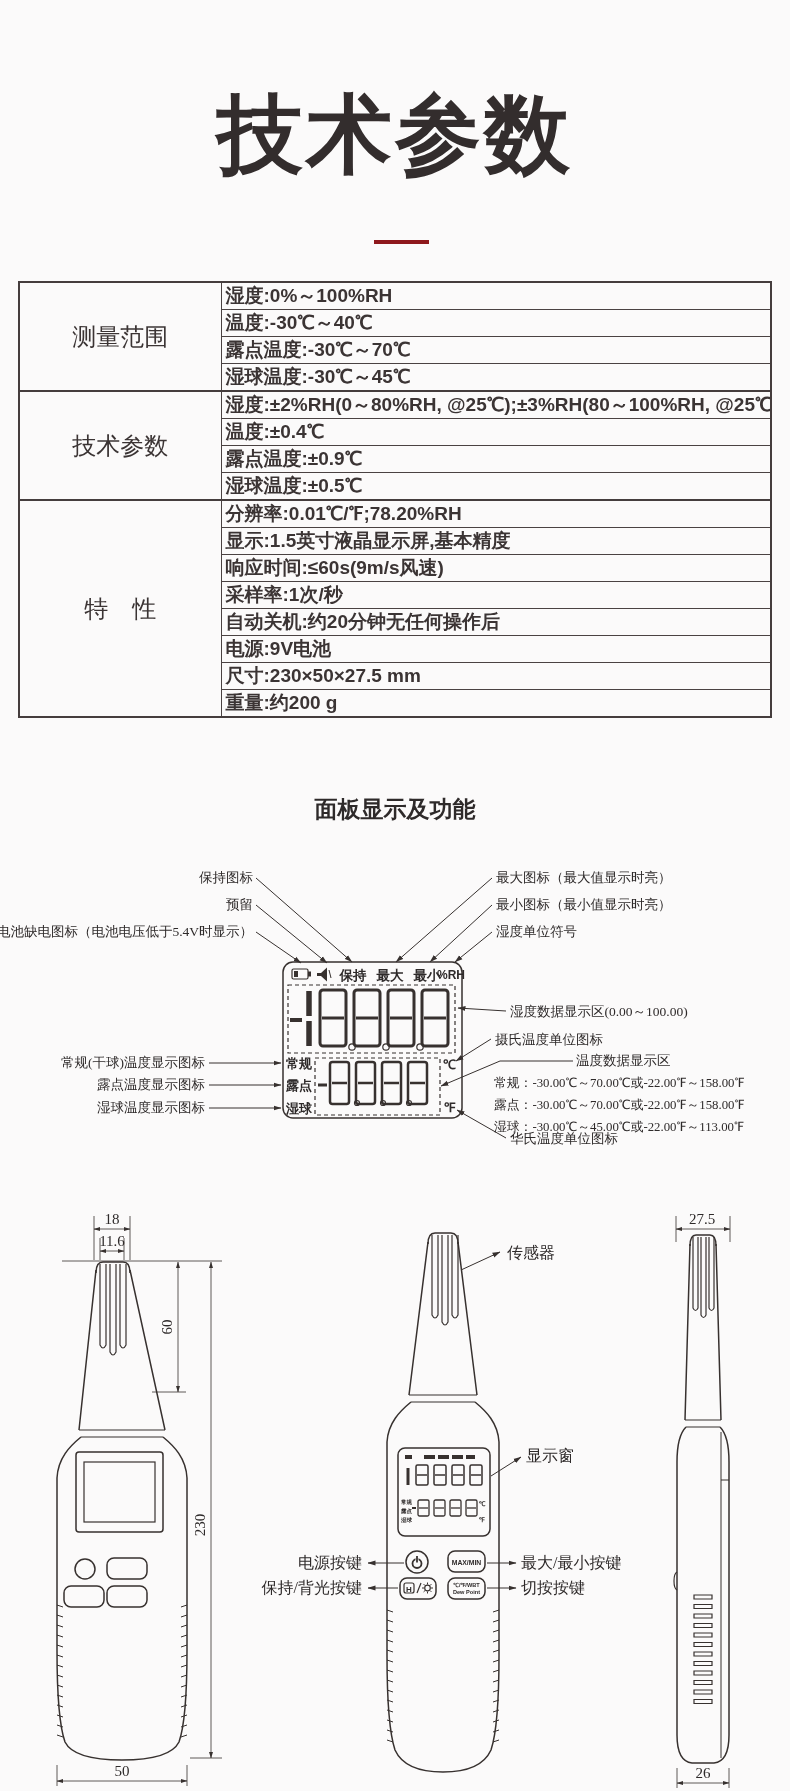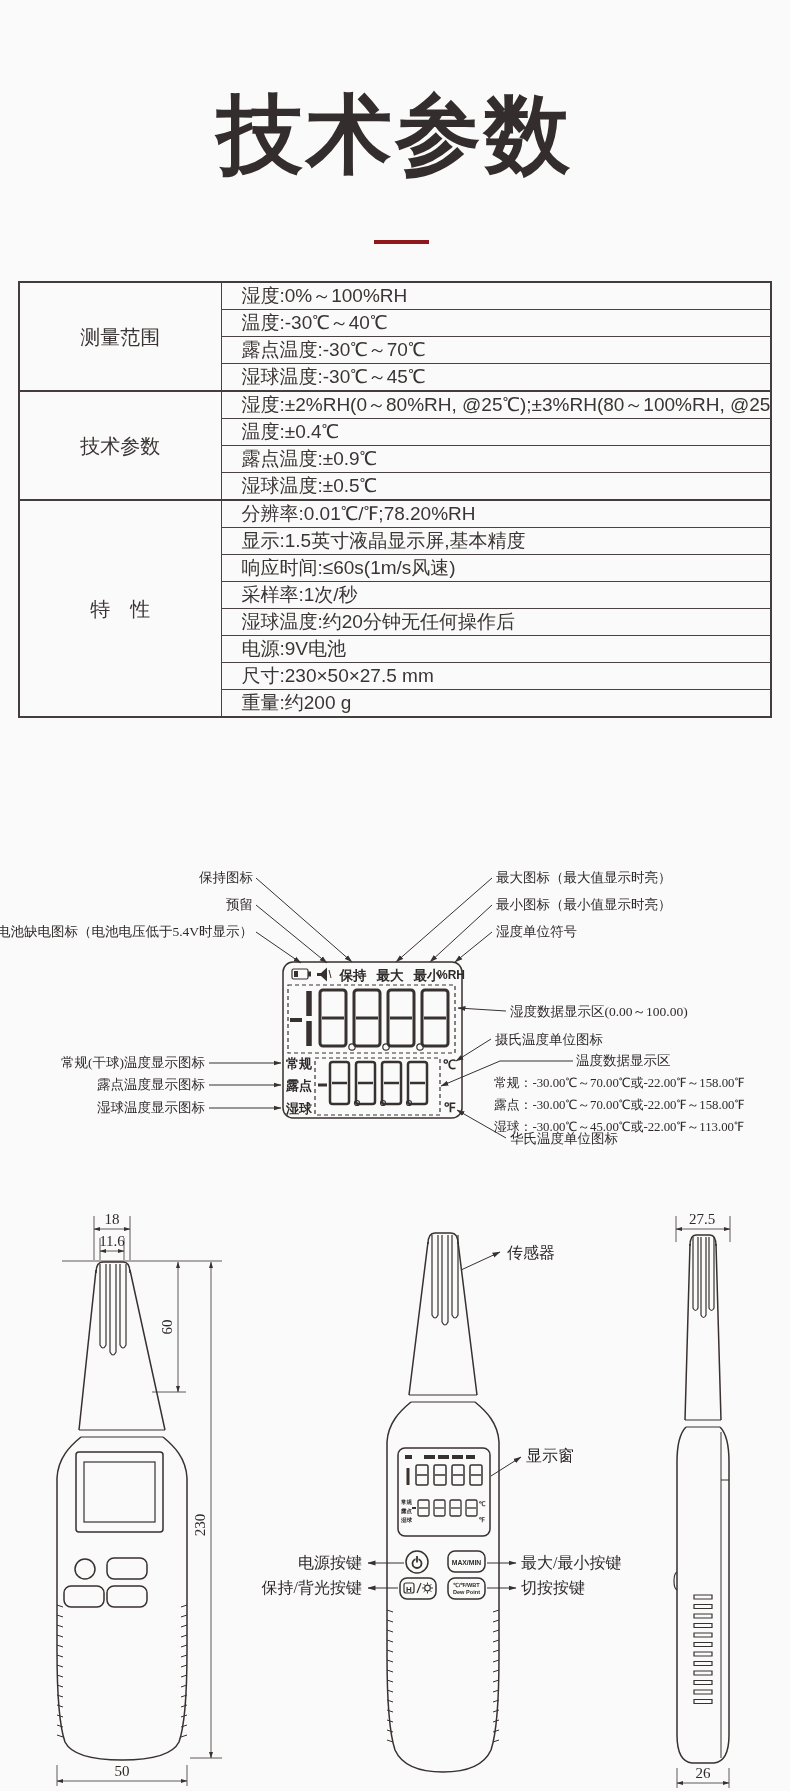--- a/index.html
+++ b/index.html
@@ -12,22 +12,22 @@
          font-weight:900;letter-spacing:3px;color:#332d2d;margin:0;}
   .accent-bar{top:240px;left:374px;width:55px;height:4px;background:#8e181c;}
 
   
   .spec-table-wrap{top:281px;left:18px;width:754px;}
   table.spec{border-collapse:collapse;width:754px;table-layout:fixed;
              font-size:19px;color:#3b3434;}
   table.spec col.c1{width:202px;}
   table.spec th,table.spec td{border:1px solid #4a4242;height:26px;line-height:26px;
              font-weight:normal;overflow:hidden;white-space:nowrap;}
-  table.spec th{text-align:center;font-size:20px;}
-  table.spec td{text-align:left;padding:0 4px 0 20px;}
+  table.spec th{text-align:center;font-size:24px;}
+  table.spec td{text-align:left;padding:0 4px 0 4px;font-weight:bold;}
   table.spec{border:2px solid #453d3d;}
   tr.grp th,tr.grp td{border-top:2px solid #453d3d;}
 
   
   .panel-heading{top:794px;left:0;width:790px;text-align:center;font-size:23px;
                  font-weight:bold;color:#2e2a2a;margin:0;}
 
   
   svg{display:block;}
   svg text{fill:#2e2a2a;}
@@ -83,41 +83,42 @@
             <td>湿球温度:±0.5℃</td>
           </tr>
         <tr class="grp">
           <th rowspan="8">特　性</th>
           <td>分辨率:0.01℃/℉;78.20%RH</td>
           </tr>
         <tr>
             <td>显示:1.5英寸液晶显示屏,基本精度</td>
           </tr>
         <tr>
-            <td>响应时间:≤60s(1m/s风速)</td>
+            <td>响应时间:≤60s(9m/s风速)</td>
           </tr>
         <tr>
             <td>采样率:1次/秒</td>
           </tr>
         <tr>
-            <td>湿球温度:约20分钟无任何操作后</td>
+            <td>自动关机:约20分钟无任何操作后</td>
           </tr>
         <tr>
             <td>电源:9V电池</td>
           </tr>
         <tr>
             <td>尺寸:230×50×27.5 mm</td>
           </tr>
         <tr>
             <td>重量:约200 g</td>
           </tr>
       </tbody>
     </table>
   </div>
 
+  <h2 class="abs panel-heading">面板显示及功能</h2>
 
   <svg class="abs" style="top:850px;left:0;" width="790" height="330" viewBox="0 0 790 330">
     <defs>
       <marker id="arr" viewBox="0 0 8 5" refX="7.5" refY="2.5" markerWidth="8" markerHeight="6" orient="auto-start-reverse">
         <path d="M0,0 L8,2.5 L0,5 Z" fill="#37312f"></path>
       </marker>
       <g id="dig-lg" fill="none" stroke="#37312f" stroke-width="3">
         <rect x="0" y="0" width="26" height="56" rx="3"></rect>
           <line x1="2" y1="28" x2="24" y2="28"></line>
       </g>

